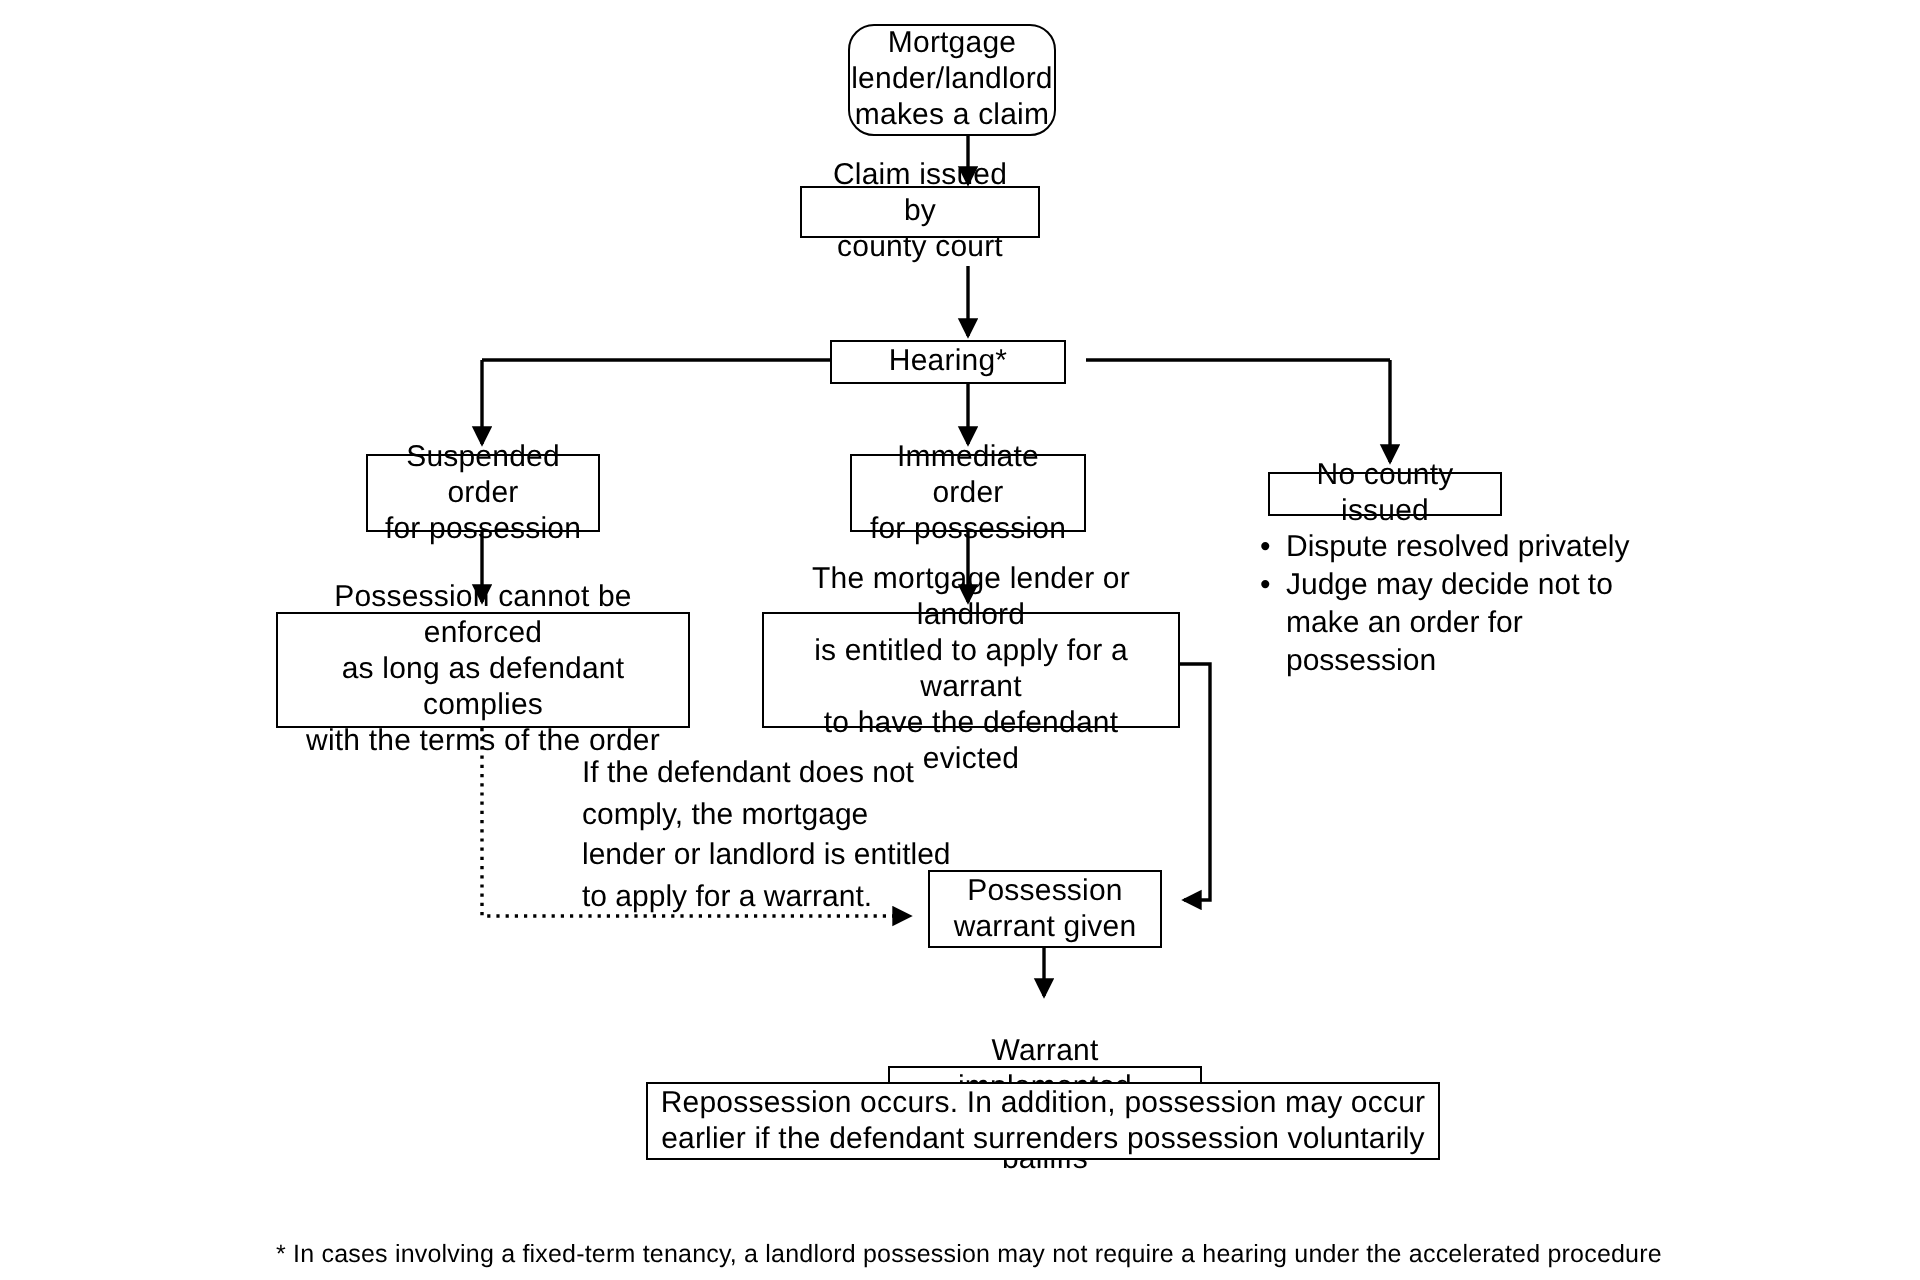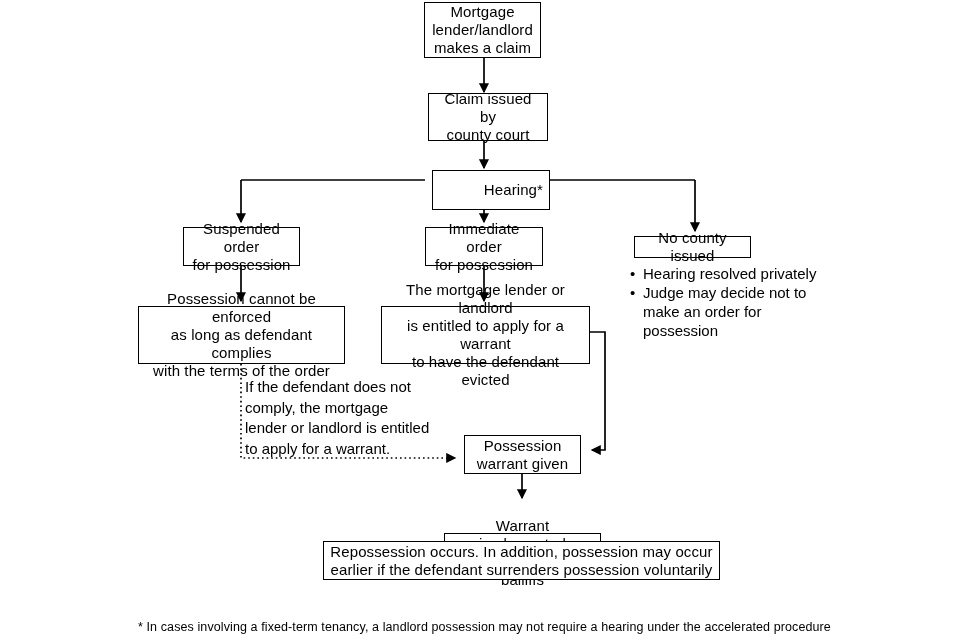--- a/index.html
+++ b/index.html
@@ -16,21 +16,21 @@
     display:flex;align-items:center;justify-content:center;
     text-align:center;line-height:1.20;
     font-size:15px;letter-spacing:.1px;
     padding:2px 6px;
   }
   .node span{display:block;}
   .bullets{position:absolute;font-size:15px;line-height:1.27;}
   .bullets .bullet-row{display:flex;}
   .bullets .dot{width:13px;flex:none;}
   .bullets .txt{display:block;}
-  .note{position:absolute;font-size:15px;line-height:1.37;}
+  .note{position:absolute;font-size:15px;line-height:1.37;margin-left:46px;}
   .footnote{position:absolute;font-size:12.5px;letter-spacing:.1px;}
 </style>
 </head>
 <body>
 
 <div id="stage">
 
   <svg class="wires" viewBox="0 0 960 640" xmlns="http://www.w3.org/2000/svg">
     <defs>
       <marker id="ah" markerWidth="9" markerHeight="9" refX="5.2" refY="3" orient="auto" markerUnits="strokeWidth">
@@ -58,48 +58,48 @@
 
     <polyline points="590,332 605,332 605,450 592,450" fill="none" stroke="#000" stroke-width="1.7" marker-end="url(#ah)"></polyline>
 
     <polyline points="241,364 241,458 455,458" fill="none" stroke="#000" stroke-width="1.7" stroke-dasharray="1.6 3" marker-end="url(#ahd)"></polyline>
 
     <line x1="522" y1="474" x2="522" y2="498" stroke="#000" stroke-width="1.7" marker-end="url(#ah)"></line>
 
     <line x1="522" y1="541" x2="522" y2="566" stroke="#000" stroke-width="1.7" marker-end="url(#ah)"></line>
   </svg>
 
-  <div class="node" style="left:424px;top:2px;width:117px;height:56px;">
+  <div class="node" style="left:424px;top:12px;width:104px;height:56px;border-radius:13px;">
     <span>Mortgage<br>lender/landlord<br>makes a claim</span>
   </div>
 
-  <div class="node" style="left:428px;top:93px;width:120px;height:48px;">
+  <div class="node" style="left:400px;top:93px;width:120px;height:26px;">
     <span>Claim issued by<br>county court</span>
   </div>
 
-  <div class="node" style="left:432px;top:170px;width:118px;height:40px;justify-content:flex-end;">
+  <div class="node" style="left:415px;top:170px;width:118px;height:22px;">
     <span>Hearing*</span>
   </div>
 
   <div class="node" style="left:183px;top:227px;width:117px;height:39px;">
     <span>Suspended order<br>for possession</span>
   </div>
 
   <div class="node" style="left:425px;top:227px;width:118px;height:39px;">
     <span>Immediate order<br>for possession</span>
   </div>
 
   <div class="node" style="left:634px;top:236px;width:117px;height:22px;">
     <span>No county issued</span>
   </div>
 
   <div class="bullets" style="left:630px;top:264px;width:200px;">
     <div class="bullet-row">
       <span class="dot">•</span>
-      <span class="txt">Hearing resolved privately</span>
+      <span class="txt">Dispute resolved privately</span>
     </div>
     <div class="bullet-row">
       <span class="dot">•</span>
       <span class="txt">Judge may decide not to<br>make an order for<br>possession</span>
     </div>
   </div>
 
   <div class="node" style="left:138px;top:306px;width:207px;height:58px;">
     <span>Possession cannot be enforced<br>as long as defendant complies<br>with the terms of the order</span>
   </div>

